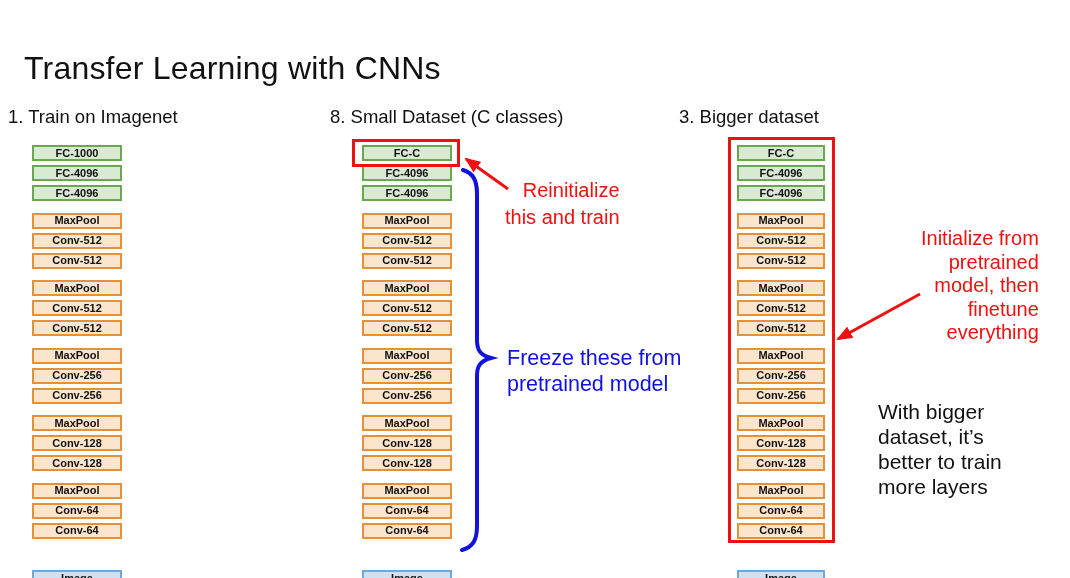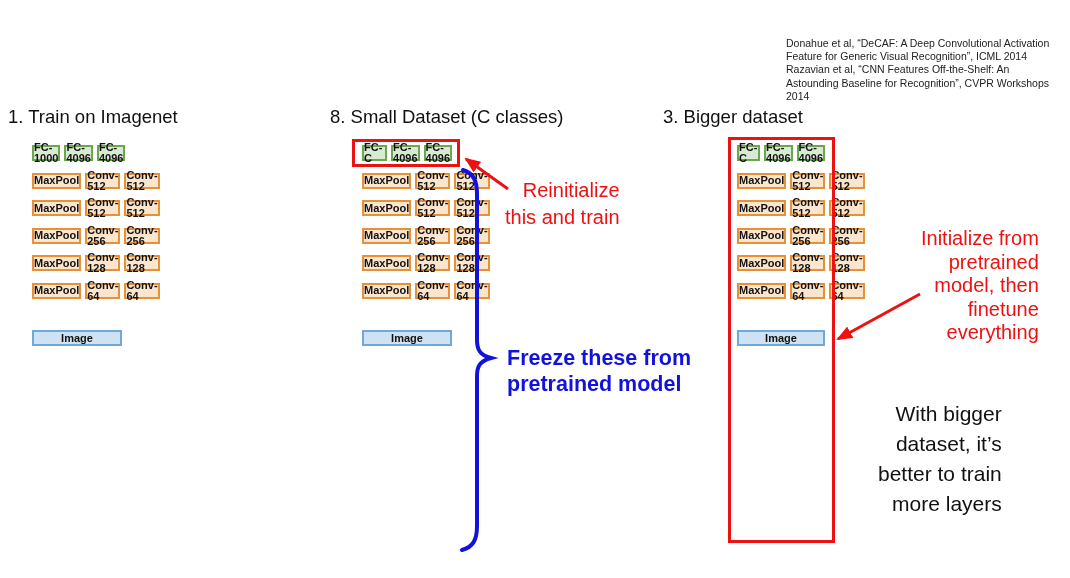--- a/index.html
+++ b/index.html
@@ -26,55 +26,51 @@
     position:absolute;left:786px;top:37px;width:284px;
     font-size:10.5px;line-height:13.2px;color:#222;white-space:pre-line;
   }
   .col-header{
     position:absolute;top:106px;font-size:18.5px;color:#111;white-space:nowrap;
   }
   .layer-stack{
     position:absolute;top:145px;width:90px;
     display:flex;flex-direction:column;gap:4px;
   }
-  .layer-group{display:flex;flex-direction:row;gap:4px;}
+  .layer-group{display:flex;flex-direction:column;gap:4px;}
   .layer-group + .layer-group{margin-top:7.5px;justify-content:space-between;}
   .layer-box{
     height:16px;width:100%;
     display:flex;align-items:center;justify-content:center;
     font-size:11px;font-weight:bold;color:#111;line-height:11px;
   }
   .layer-box.fc{background:var(--green-fill);border:2.5px solid var(--green-border);}
   .layer-box.mid{background:var(--orange-fill);border:2.5px solid var(--orange-border);}
   .layer-box.img{background:var(--image-fill);border:2.5px solid var(--image-border);margin-top:20px;}
   .red-rect{position:absolute;border:3px solid var(--red-accent);}
   .overlay{position:absolute;left:0;top:0;width:1070px;height:578px;pointer-events:none;}
   .annot{position:absolute;white-space:pre-line;}
   .annot.red{color:var(--red-accent);text-align:right;}
-  .annot.blue{color:var(--blue-accent);font-weight:bold;}
+  .annot.blue{color:var(--blue-accent);}
   .annot-reinit{left:505px;top:177px;font-size:20px;line-height:27px;}
   .annot-freeze{left:507px;top:346px;font-size:21.5px;line-height:25.5px;}
   .annot-init{left:921px;top:227px;font-size:20px;line-height:23.5px;}
-  .annot-bigger{left:878px;top:399px;font-size:21px;line-height:30px;color:#111;text-align:right;}
+  .annot-bigger{left:878px;top:399px;font-size:21px;line-height:25px;color:#111;}
 </style>
 </head>
 <body>
 
 <div class="slide">
 
-
-  <div class="citation">Donahue et al, “DeCAF: A Deep Convolutional Activation
-Feature for Generic Visual Recognition”, ICML 2014
-Razavian et al, “CNN Features Off-the-Shelf: An
-Astounding Baseline for Recognition”, CVPR Workshops
-2014</div>
+  <h1 class="slide-title">Transfer Learning with CNNs</h1>
+
 
   <div class="col-header" style="left:8px">1. Train on Imagenet</div>
   <div class="col-header" style="left:330px">8. Small Dataset (C classes)</div>
-  <div class="col-header" style="left:663px">3. Bigger dataset</div>
+  <div class="col-header" style="left:679px">3. Bigger dataset</div>
 
   <div class="layer-stack" style="left:32px">
       <div class="layer-group">
         <div class="layer-box fc">FC-1000</div>
         <div class="layer-box fc">FC-4096</div>
         <div class="layer-box fc">FC-4096</div>
       </div>
       <div class="layer-group">
         <div class="layer-box mid">MaxPool</div>
         <div class="layer-box mid">Conv-512</div>

